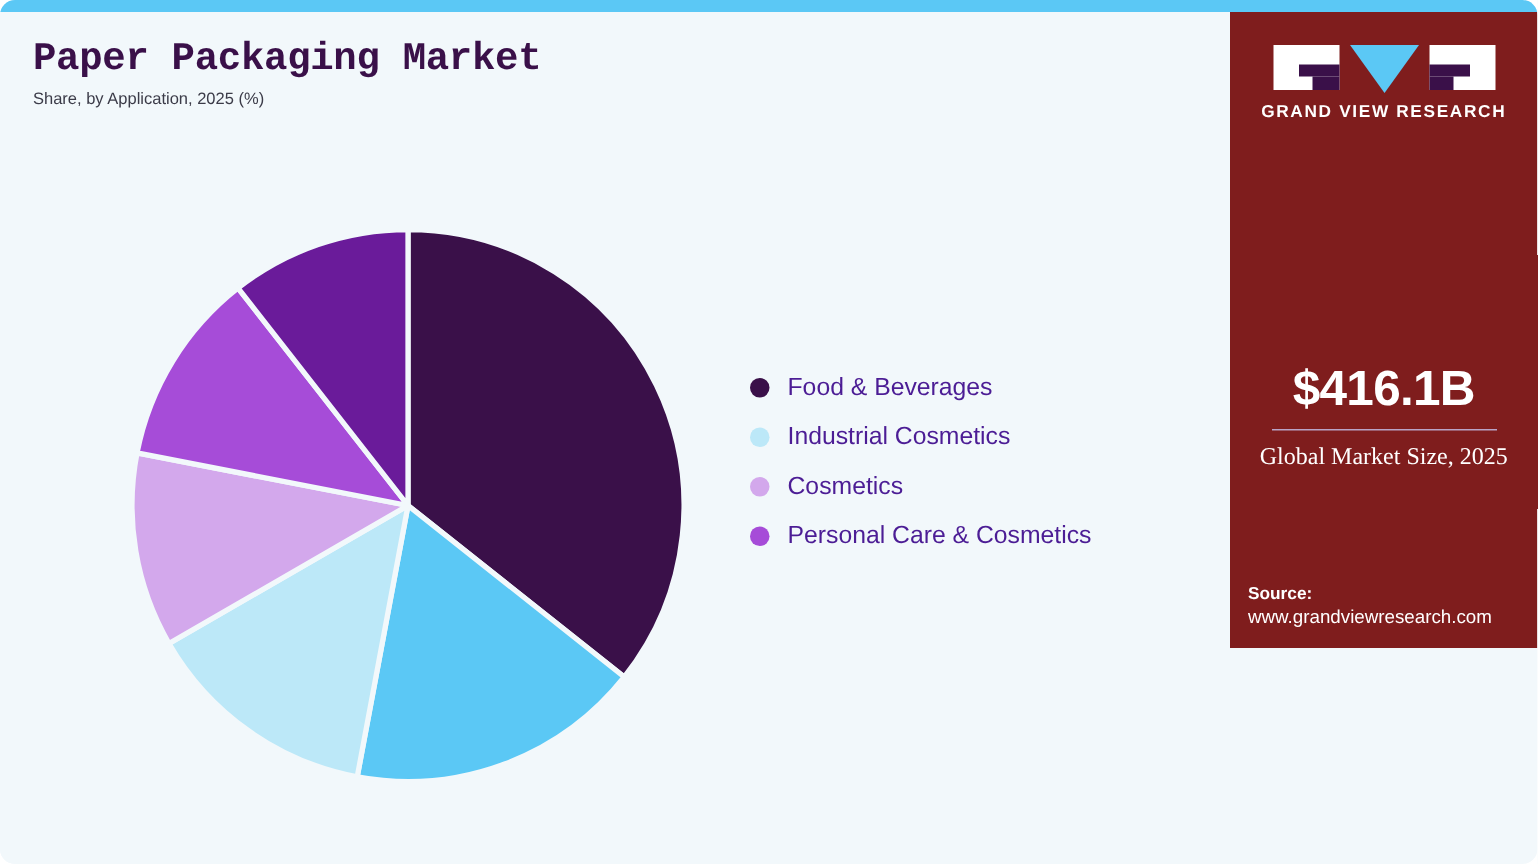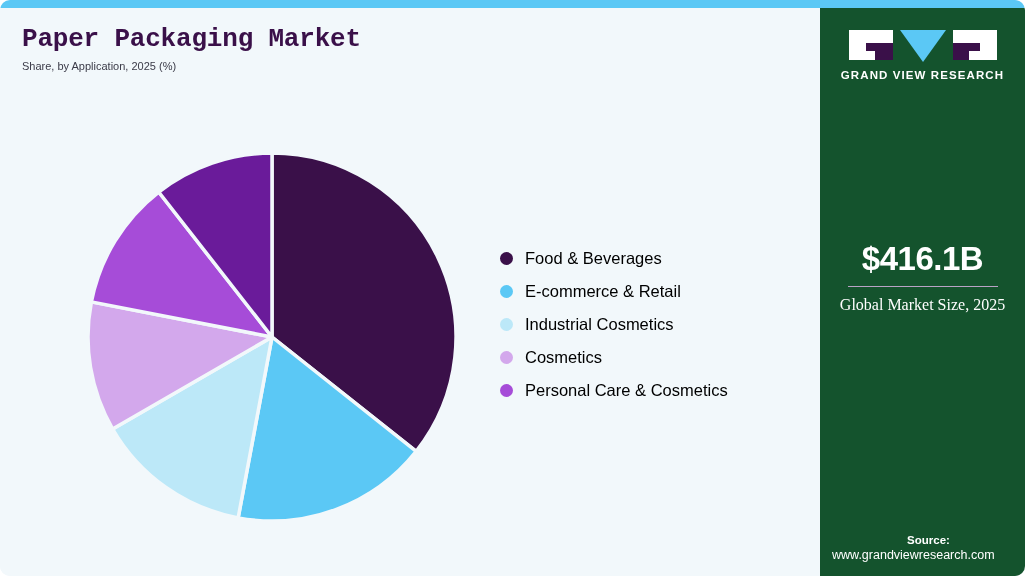--- a/index.html
+++ b/index.html
@@ -60,28 +60,28 @@
     height: 33px;
   }
   .legend-dot {
     width: 13px; height: 13px;
     border-radius: 50%;
     flex: 0 0 auto;
     margin-right: 12px;
   }
   .legend-label {
     font-size: 16.5px;
-    color: #000000;
+    color: #4c1d95;
     white-space: nowrap;
   }
   
   #brand-panel {
     position: absolute; top: 8px; right: 0;
-    width: 205px; height: 568px;
-    background: #14532d;
+    width: 205px; height: 424px;
+    background: #7f1d1d;
   }
   
   #logo { position: absolute; top: 22px; left: 0; width: 205px; }
   #logo-marks {
     display: flex; align-items: flex-start; justify-content: center;
     gap: 7px; height: 30px;
   }
   .logo-letter {
     position: relative;
     width: 44px; height: 30px;
@@ -144,21 +144,21 @@
     font-size: 16px; color: #ffffff;
     line-height: 1.35;
     padding: 0 8px;
     font-family: Liberation Serif, serif;
   }
   
   #source-block {
     position: absolute; bottom: 14px; left: 12px;
     width: 193px; color: #ffffff;
   }
-  #source-label { font-size: 11.5px; font-weight: bold; text-align: center; }
+  #source-label { font-size: 11.5px; font-weight: bold; }
   #source-url { font-size: 12.5px; margin-top: 2px; }
 </style>
 </head>
 <body>
 
 <div id="infographic">
 
   <div id="top-accent"></div>
 
   <div id="main-panel">
@@ -178,24 +178,20 @@
           </g>
       </svg>
     </div>
 
     <div id="legend">
         <div class="legend-item">
           <span class="legend-dot" style="background: rgb(58, 16, 73);"></span>
           <span class="legend-label">Food &amp; Beverages</span>
         </div>
         <div class="legend-item">
-          <span class="legend-dot" style="background: rgb(91, 200, 245);"></span>
-          <span class="legend-label">E-commerce &amp; Retail</span>
-        </div>
-        <div class="legend-item">
           <span class="legend-dot" style="background: rgb(188, 232, 248);"></span>
           <span class="legend-label">Industrial Cosmetics</span>
         </div>
         <div class="legend-item">
           <span class="legend-dot" style="background: rgb(211, 168, 236);"></span>
           <span class="legend-label">Cosmetics</span>
         </div>
         <div class="legend-item">
           <span class="legend-dot" style="background: rgb(166, 76, 216);"></span>
           <span class="legend-label">Personal Care &amp; Cosmetics</span>

